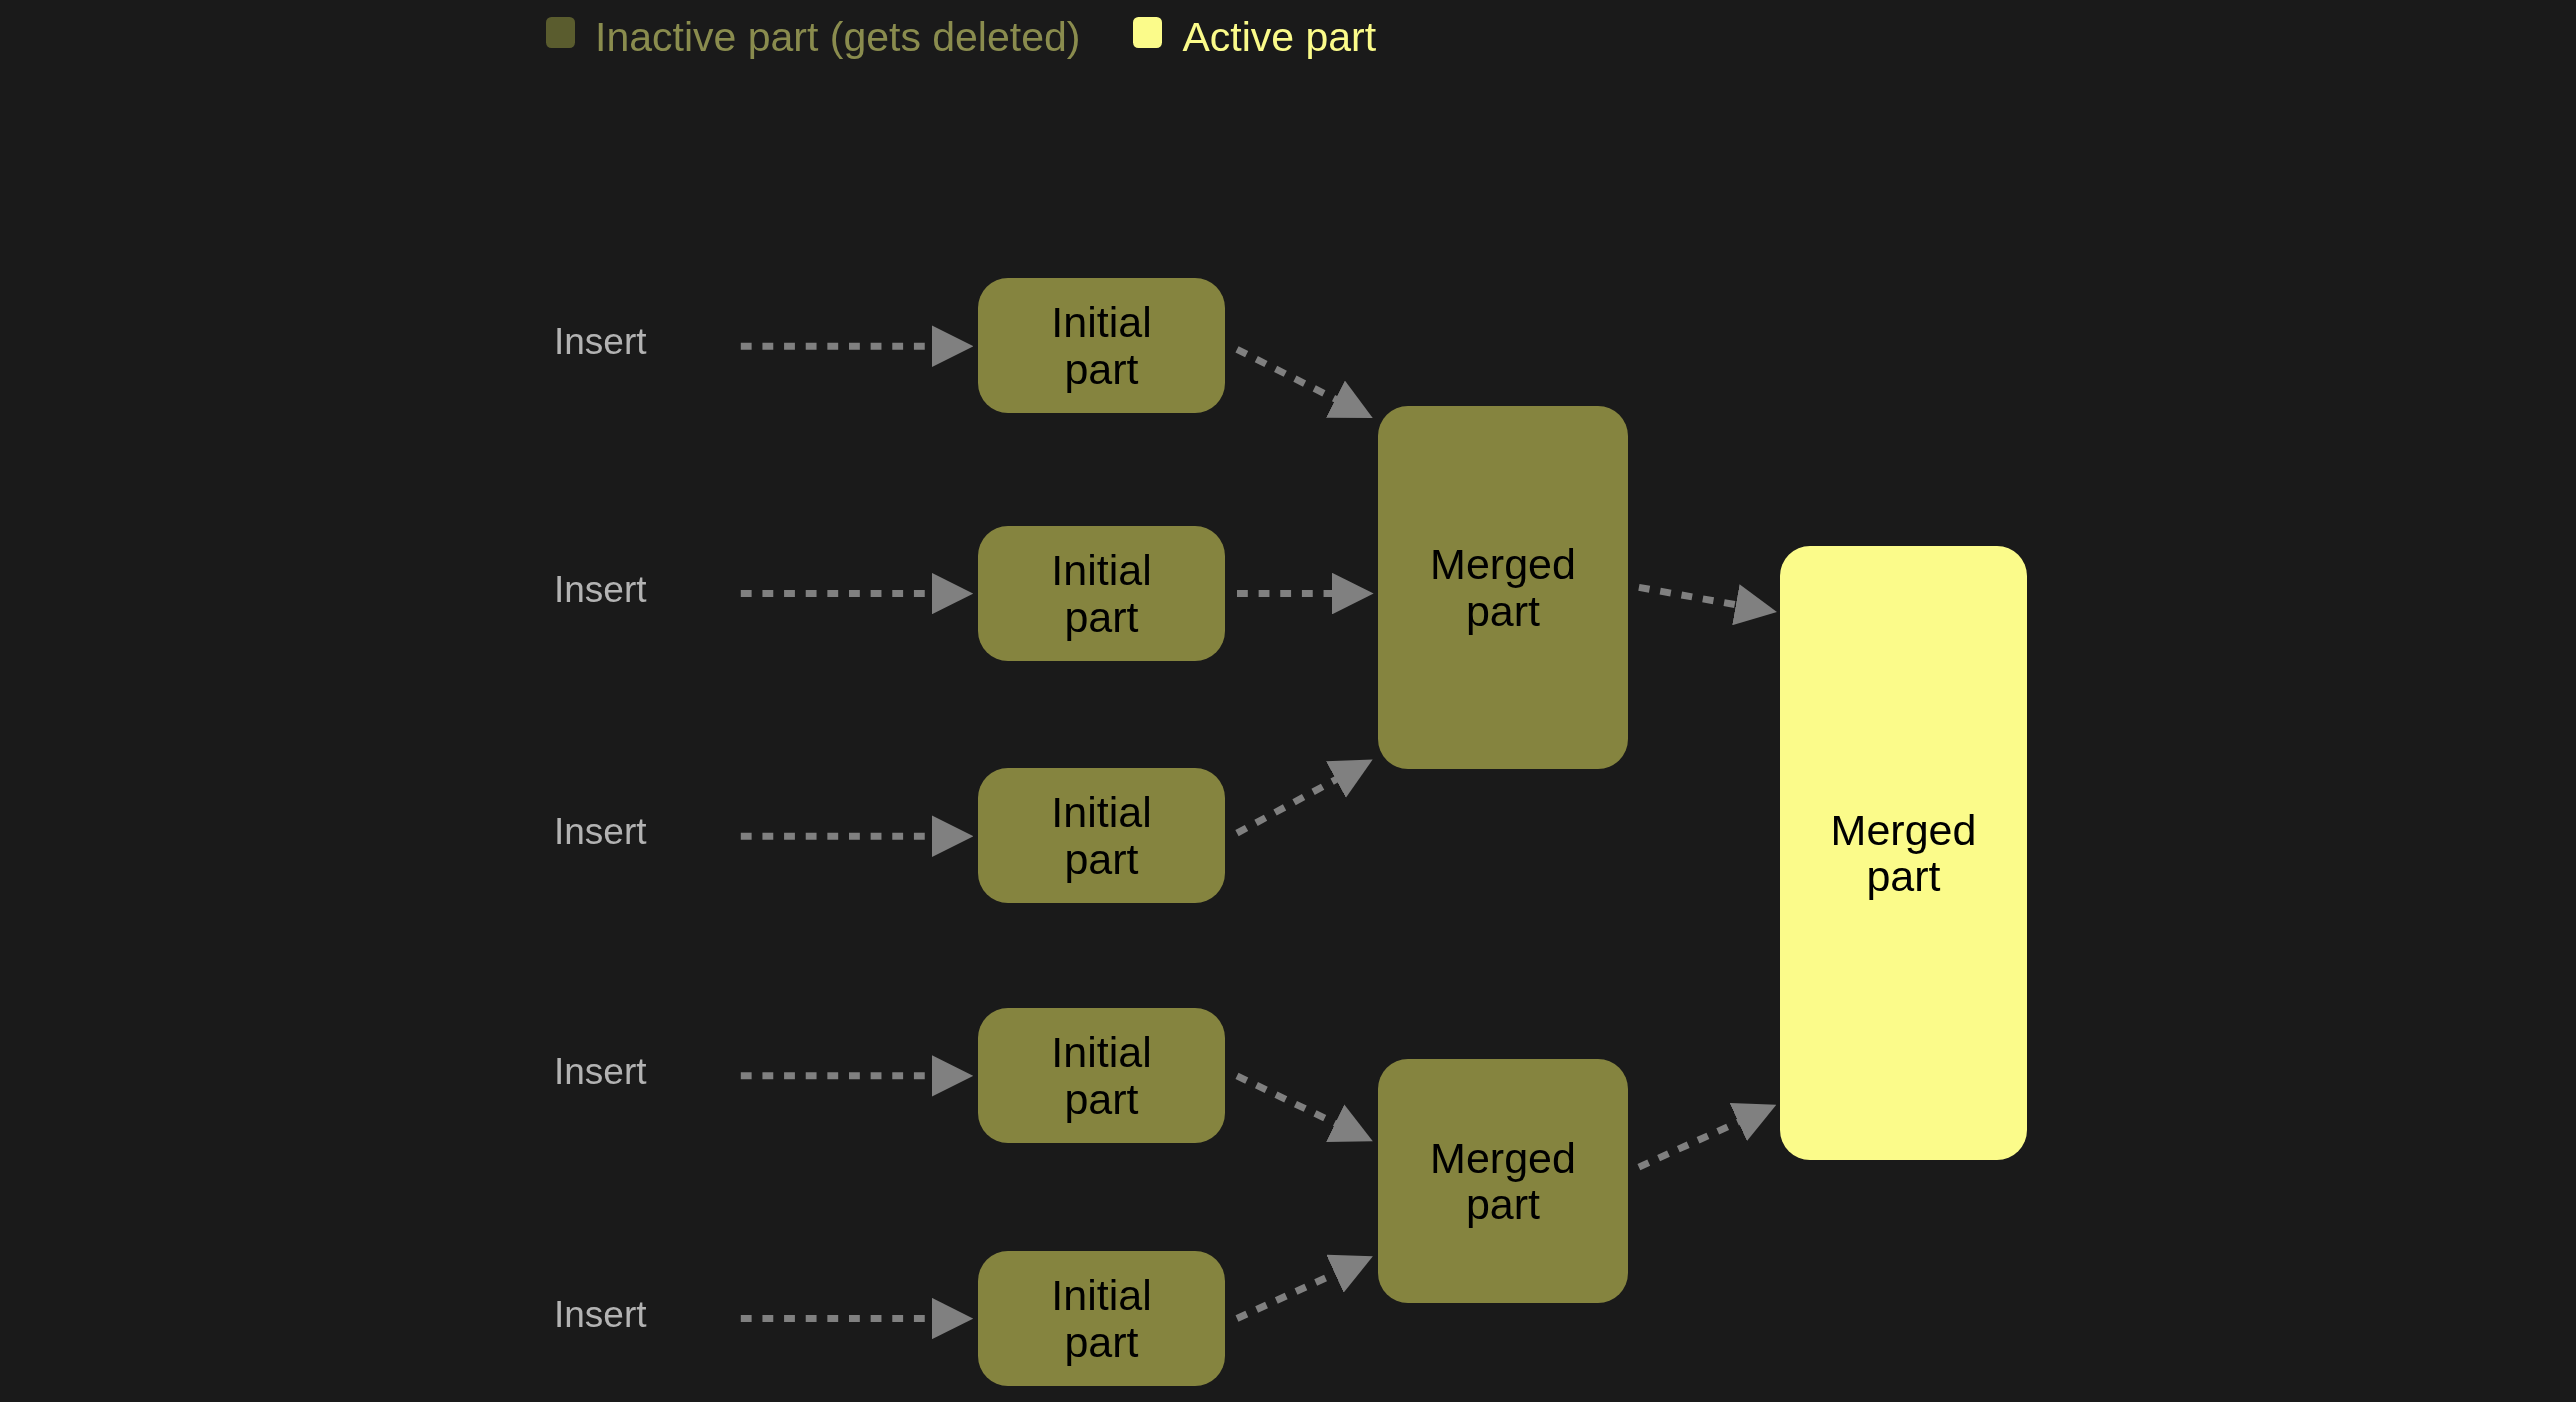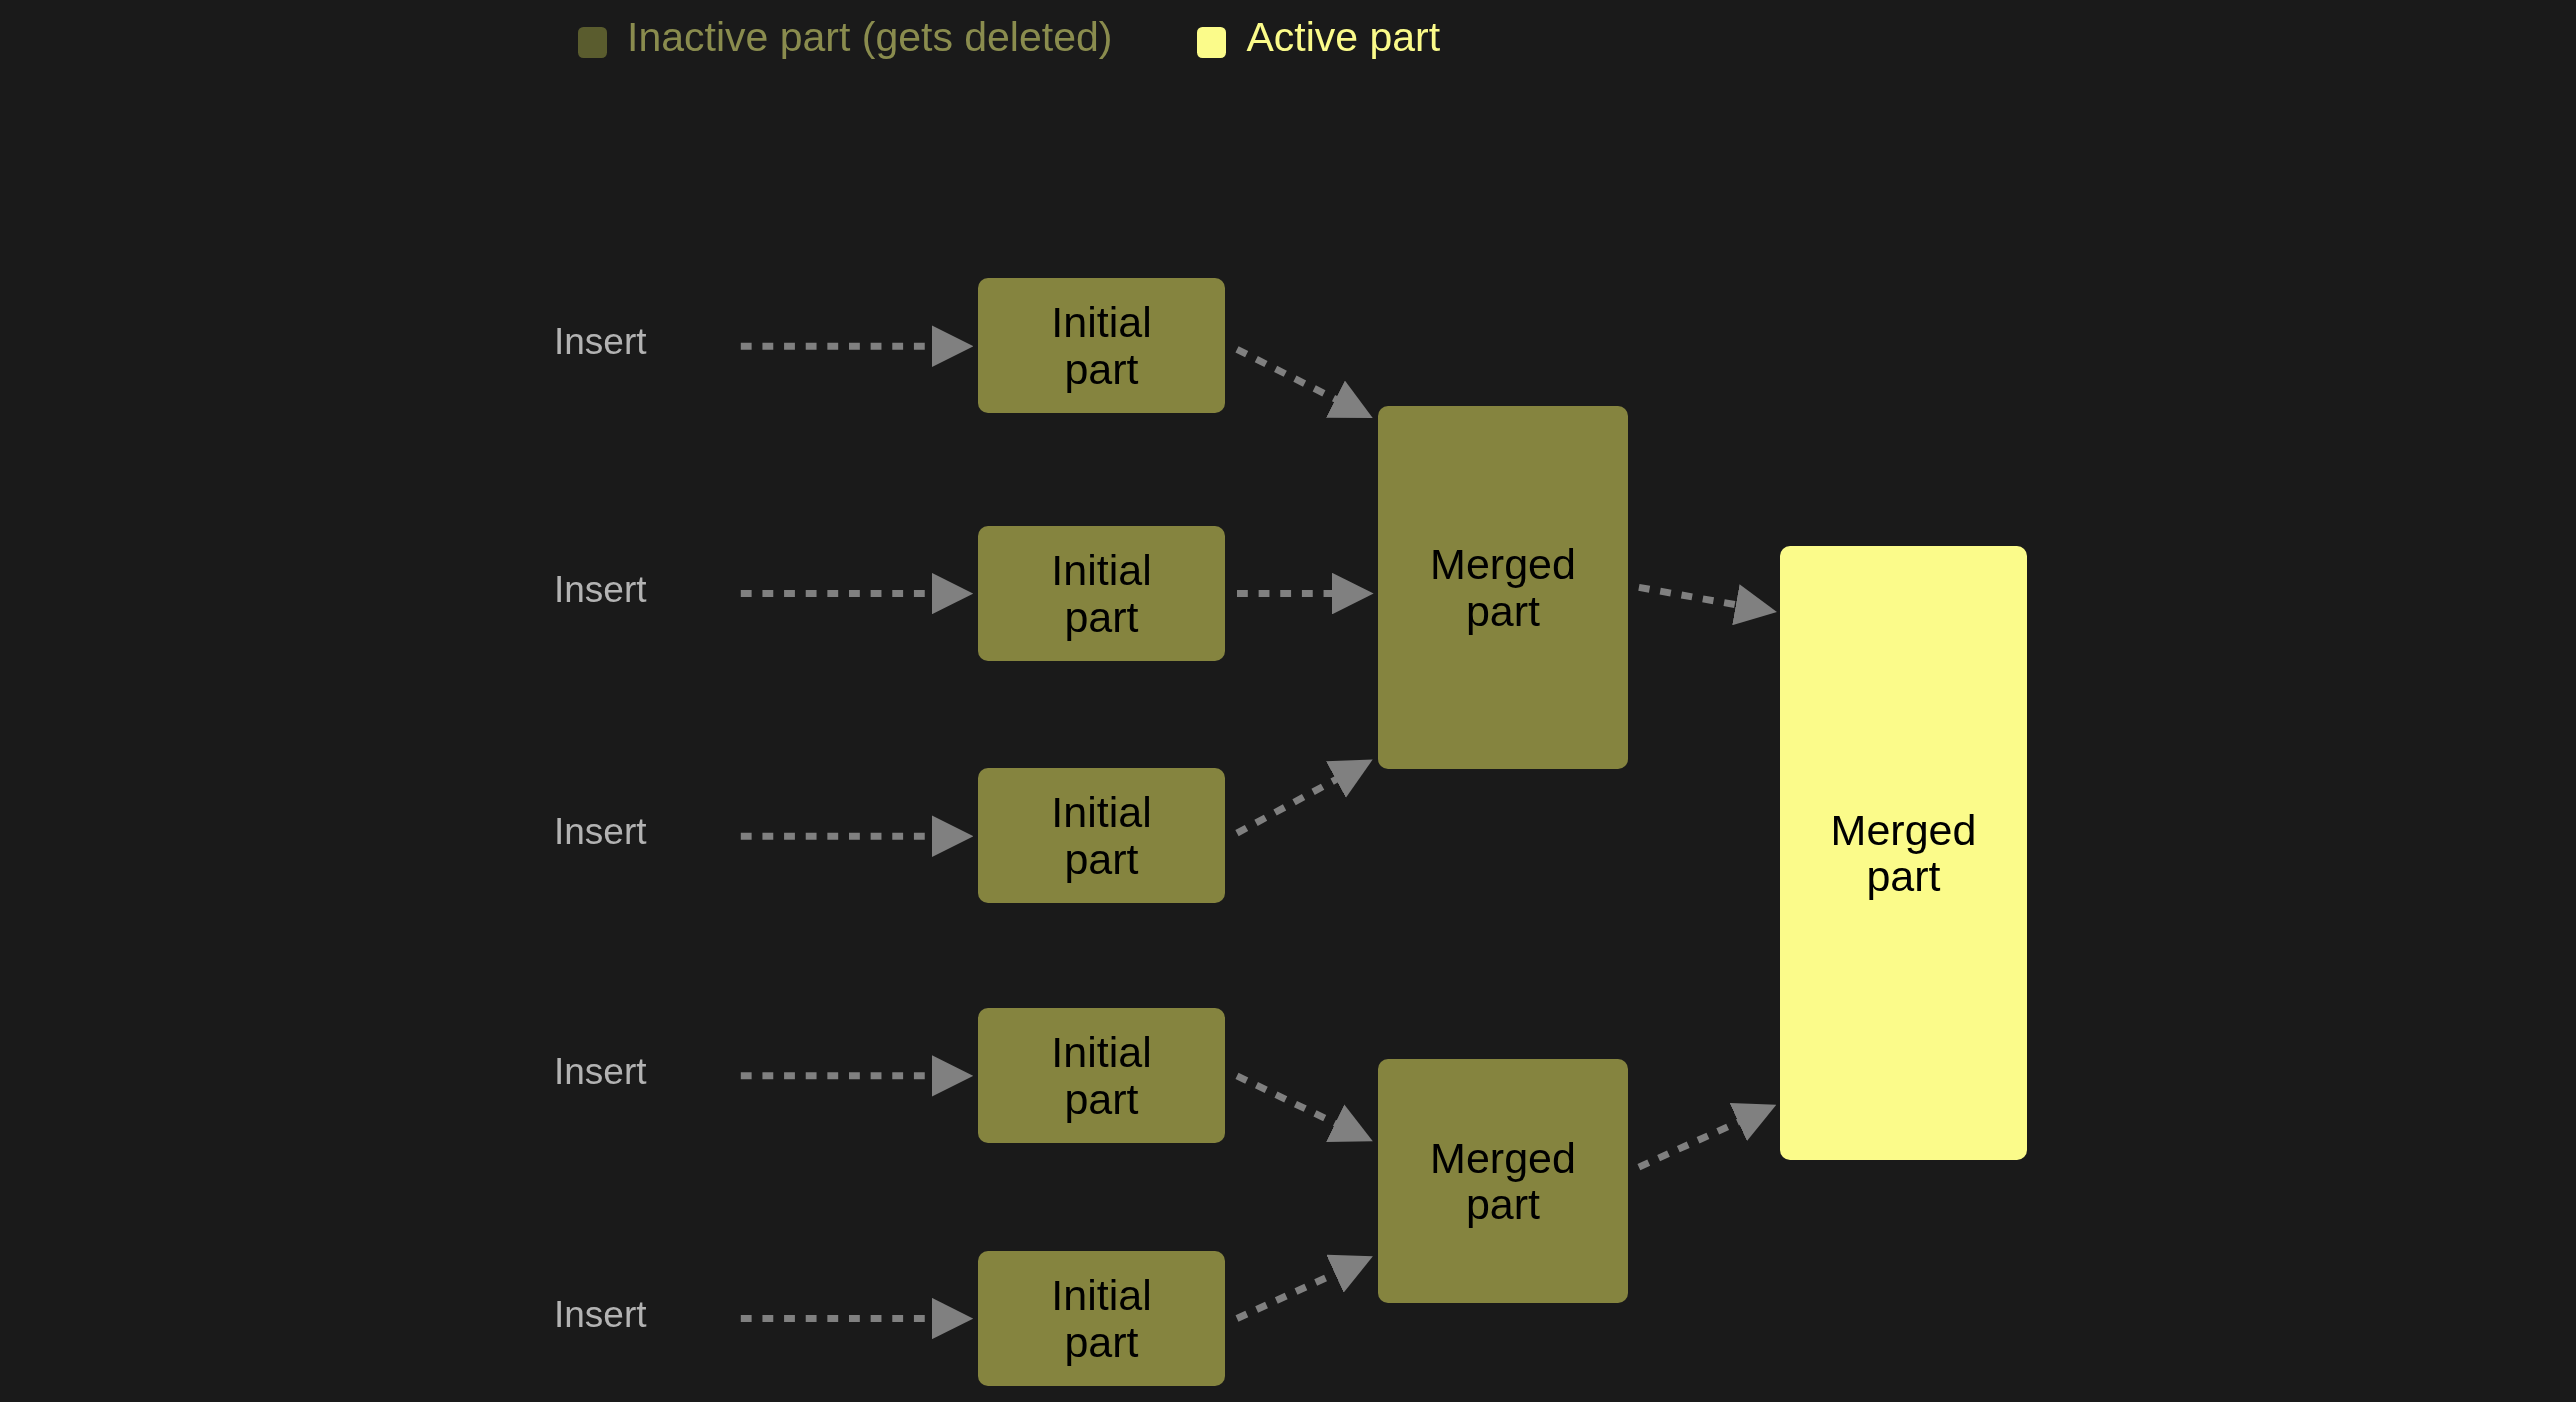--- a/index.html
+++ b/index.html
@@ -21,22 +21,21 @@
   #legend {
     position: absolute;
     left: 546px;
     top: 17px;
     display: flex;
     align-items: center;
     gap: 0px;
   }
   .legend-entry {
     display: flex;
-    align-items: flex-end;
-    margin-left: 32px;
+    align-items: flex-start;
   }
   .legend-swatch {
     width: 29px;
     height: 31px;
     border-radius: 5.4px;
     flex: 0 0 auto;
   }
   .legend-swatch.inactive { background: #5a5c2e; }
   .legend-swatch.active   { background: #fbfb8a; }
   .legend-label {
@@ -52,21 +51,21 @@
   
   .node {
     position: absolute;
     display: flex;
     align-items: center;
     justify-content: center;
     text-align: center;
     color: #000000;
     font-size: 43px;
     line-height: 1.08;
-    border-radius: 10px;
+    border-radius: 30px;
   }
   .node.inactive { background: #85843f; }
   .node.active   { background: #fbfb8a; }
 
   .insert-label {
     position: absolute;
     color: #b3b3b3;
     font-size: 37px;
     line-height: 1;
     white-space: nowrap;

